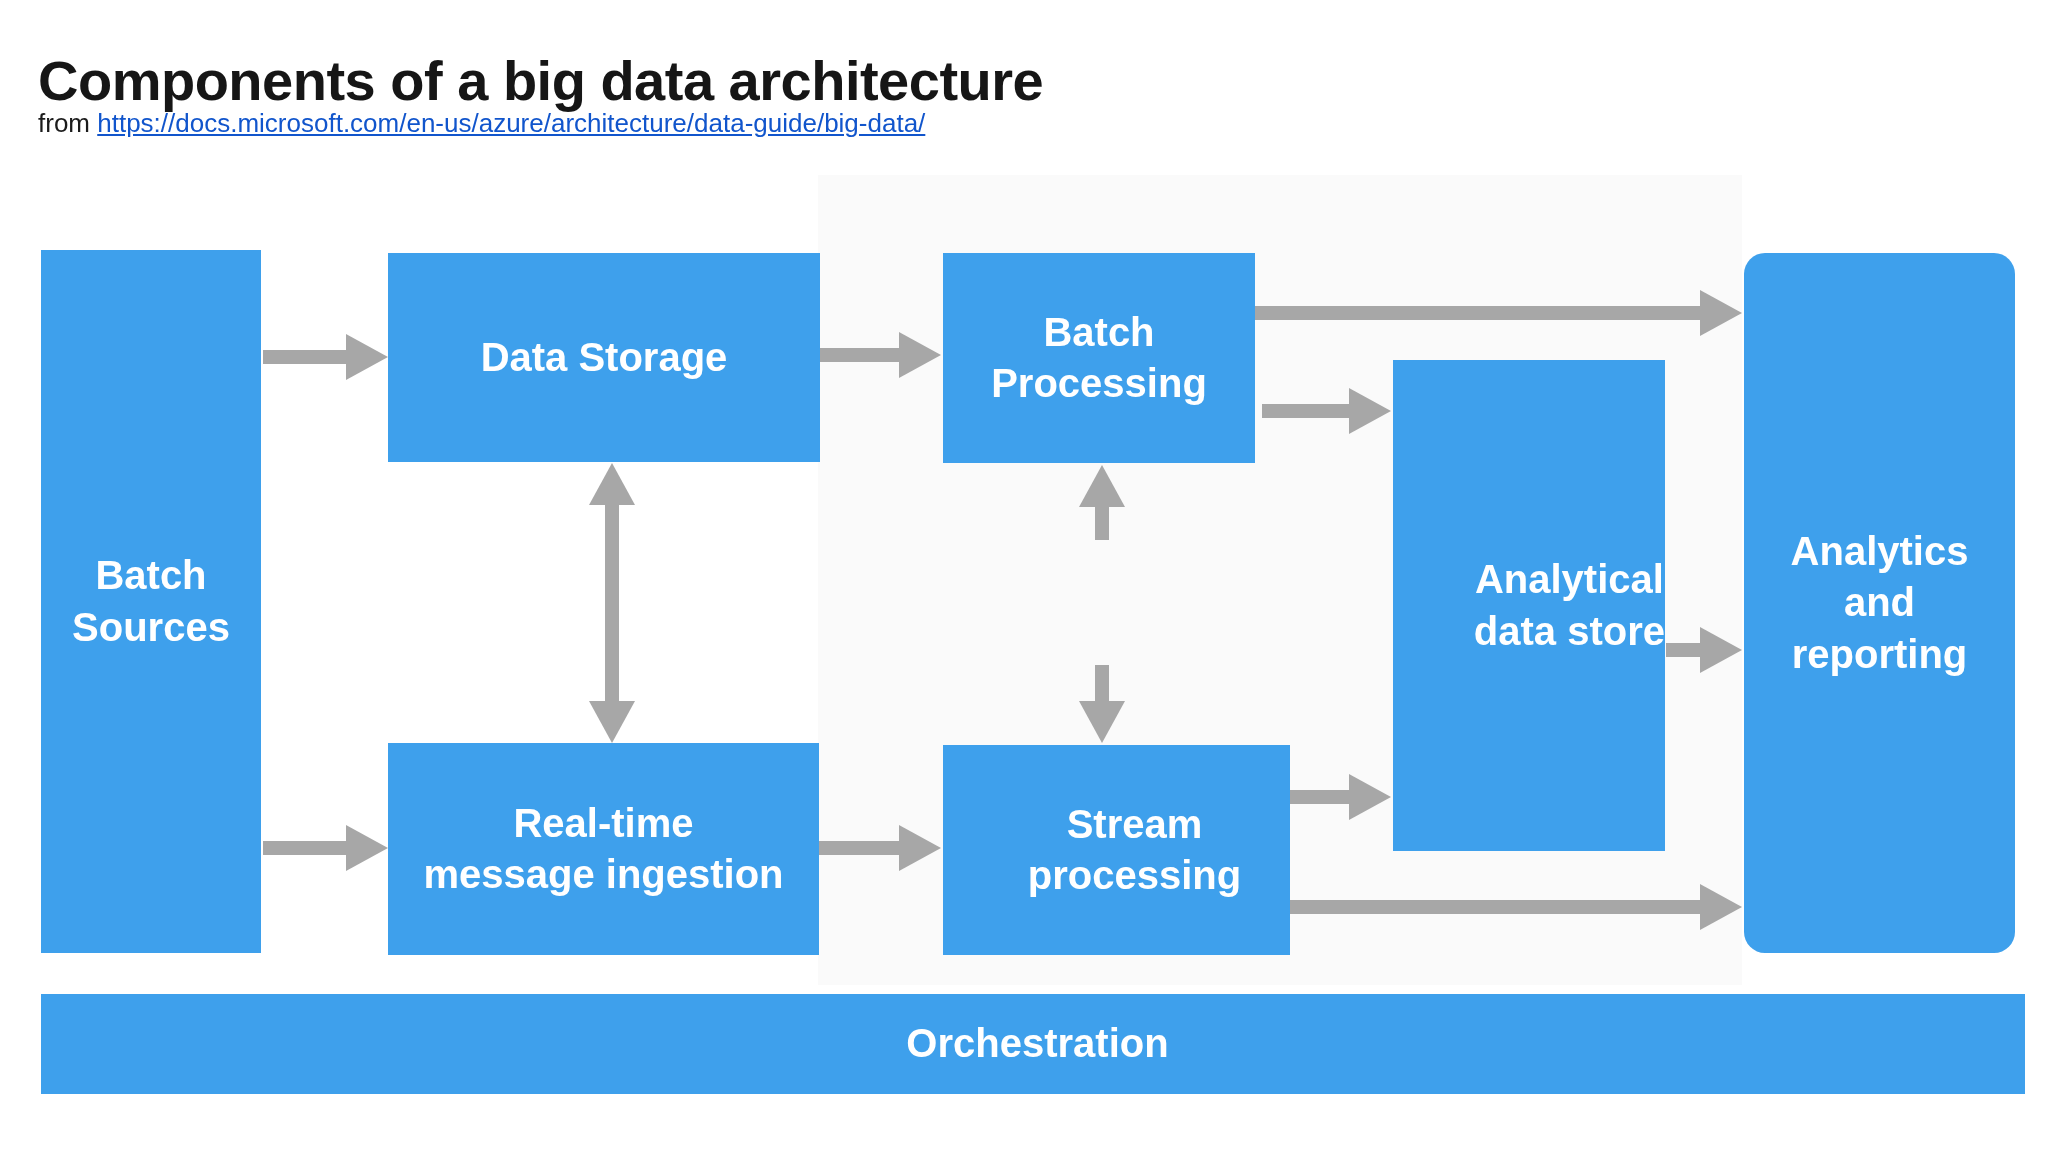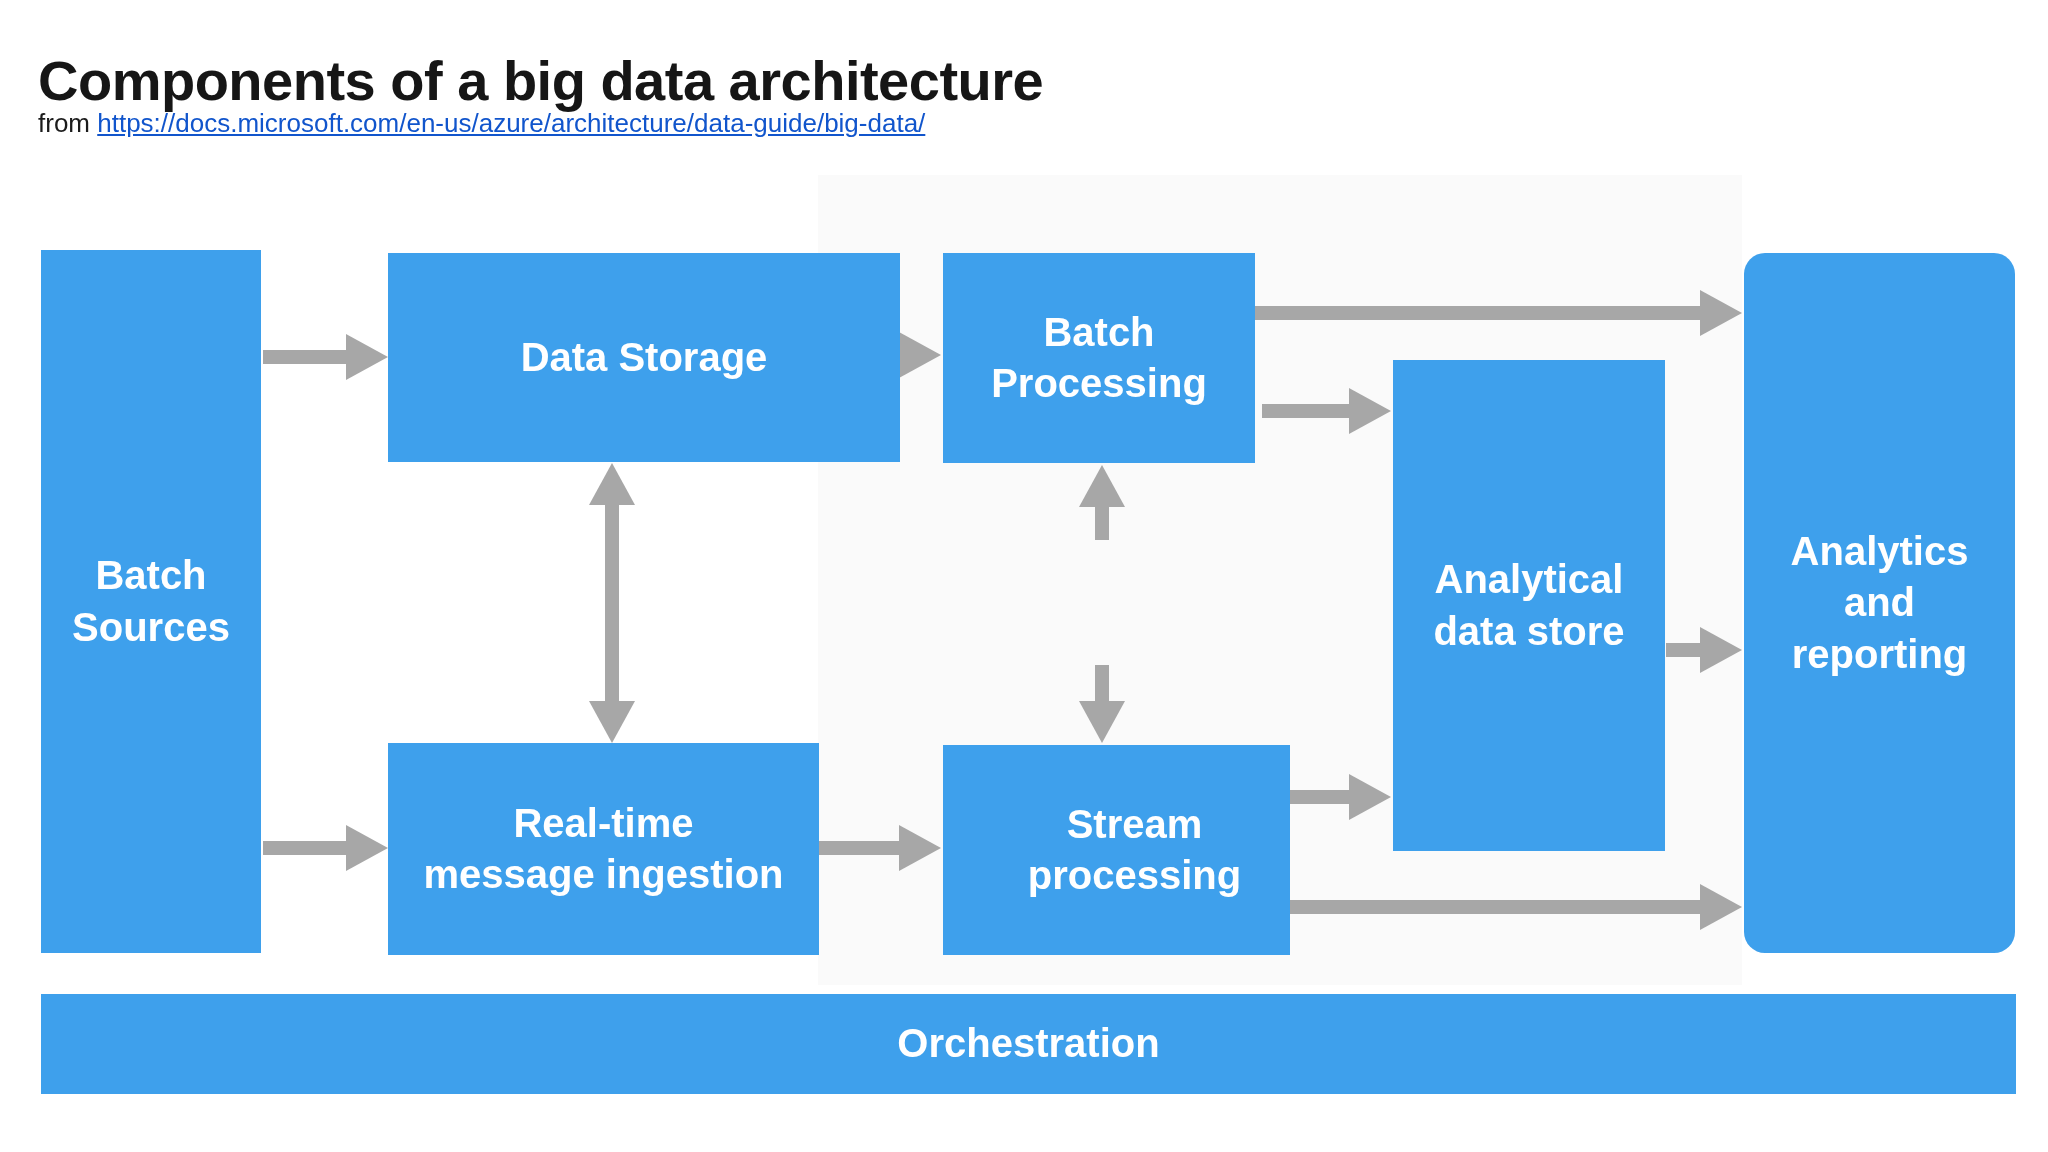--- a/index.html
+++ b/index.html
@@ -105,48 +105,48 @@
         <line x1="1666" y1="650" x2="1702" y2="650" stroke="#A7A7A7" stroke-width="14"></line>
         <polygon points="1742,650 1700,673 1700,627" fill="#A7A7A7"></polygon>
       </g>
     </svg>
 
   <div class="node" style="left:41px;top:250px;width:220px;height:703px;">
     <span>Batch
 Sources</span>
   </div>
 
-  <div class="node" style="left:388px;top:253px;width:512px;height:209px;">
+  <div class="node" style="left:388px;top:253px;width:432px;height:209px;">
     <span>Data Storage</span>
   </div>
 
   <div class="node" style="left:943px;top:253px;width:312px;height:210px;">
     <span>Batch
 Processing</span>
   </div>
 
   <div class="node" style="left:388px;top:743px;width:431px;height:212px;">
     <span>Real-time
 message ingestion</span>
   </div>
 
 
   <div class="node" style="left:943px;top:745px;width:311px;height:210px;padding-left:36px;">
     <span>Stream
 processing</span>
   </div>
 
-  <div class="node" style="left:1393px;top:360px;width:272px;height:491px;">
+  <div class="node" style="left:1393px;top:360px;width:272px;height:491px;justify-content:flex-end;">
     <span>Analytical
 data store</span>
   </div>
 
   <div class="node" style="left:1744px;top:253px;width:271px;height:700px;border-radius:21px;">
     <span>Analytics
 and
 reporting</span>
   </div>
 
-  <div class="node" style="left:41px;top:994px;width:1975px;height:100px;">
+  <div class="node" style="left:41px;top:994px;width:1975px;height:100px;padding-left:9px;">
     <span>Orchestration</span>
   </div>
 
 </div>
 
 </body></html>

